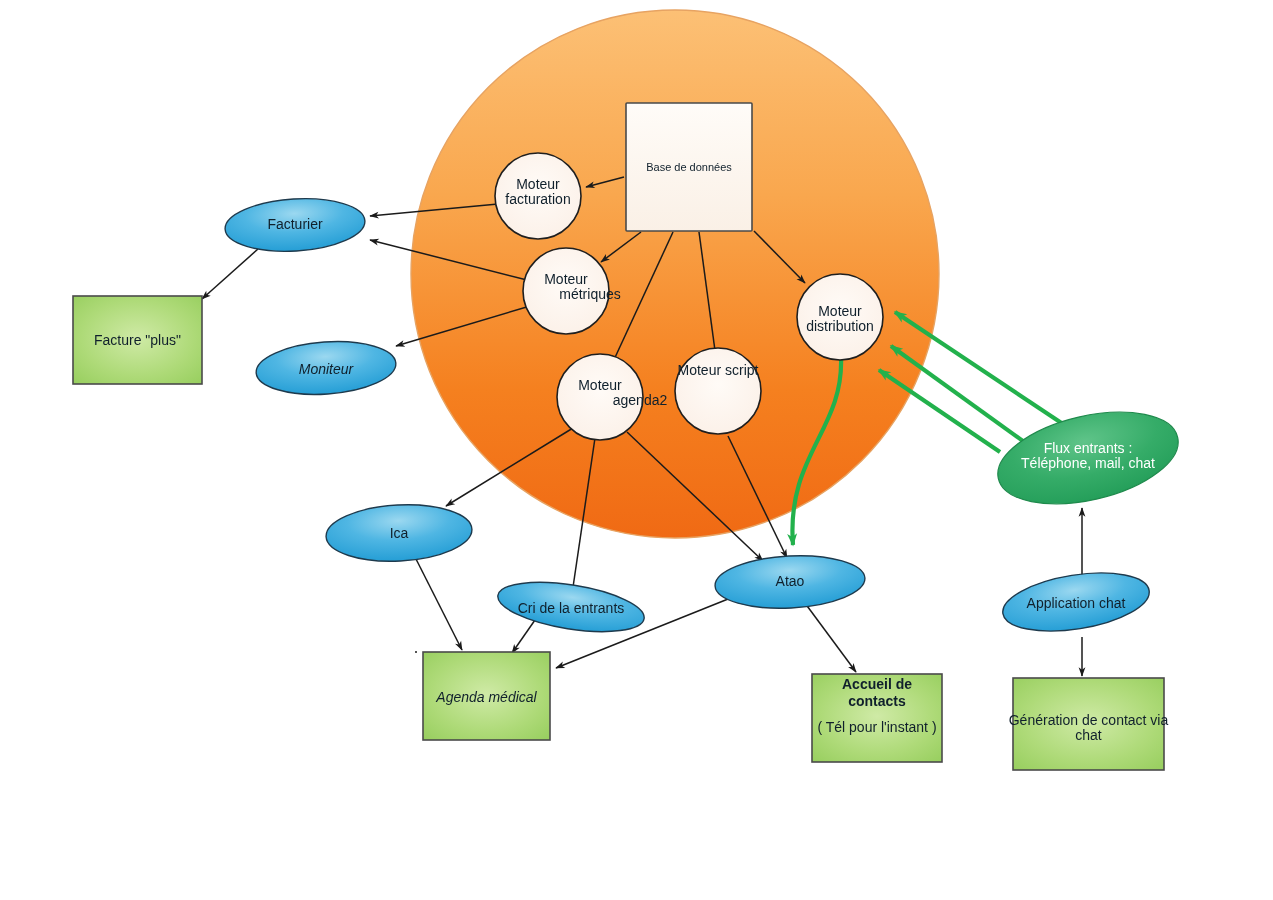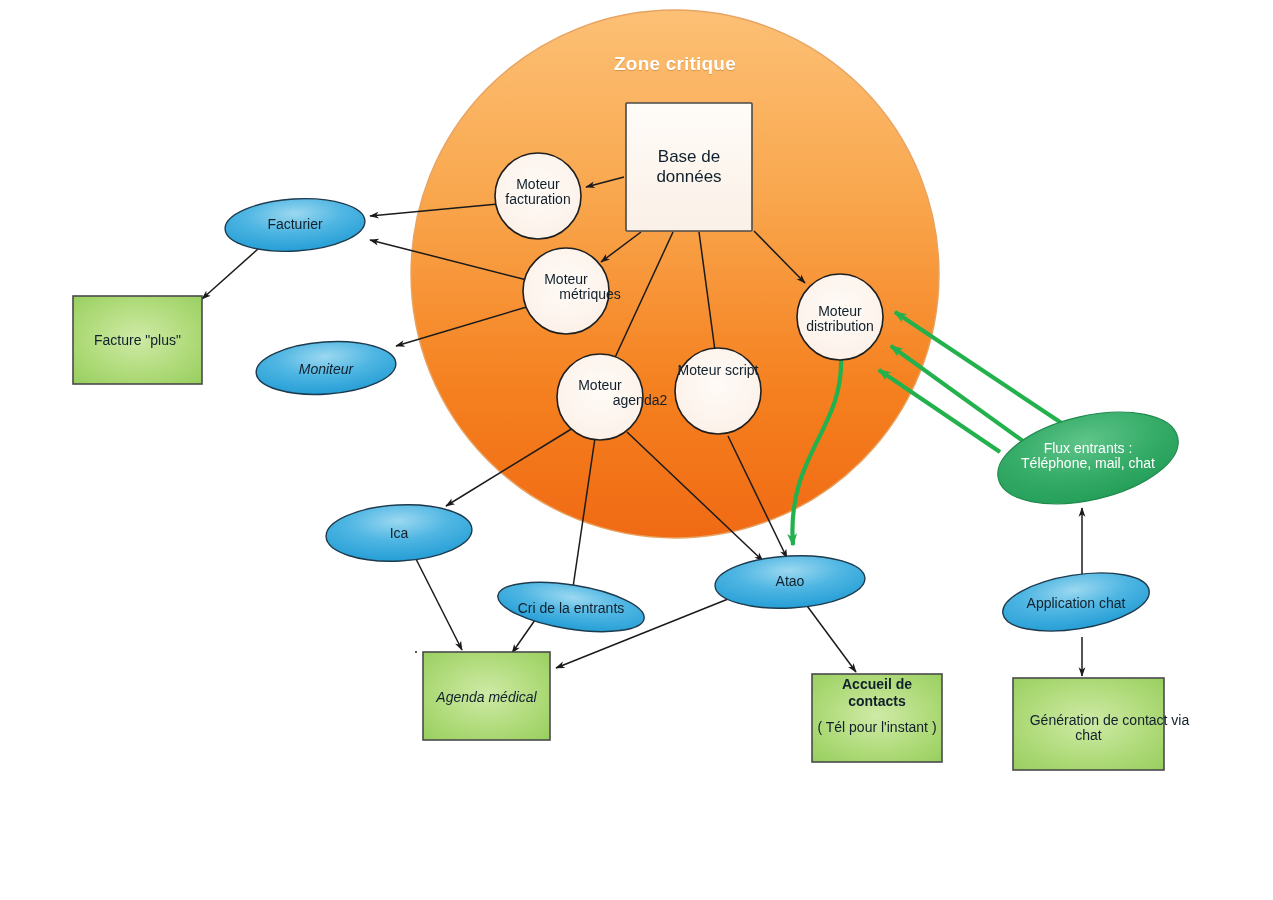--- a/index.html
+++ b/index.html
@@ -20,21 +20,21 @@
   }
   .zone-title{
     position:absolute;
     color:#ffffff;font-weight:bold;font-size:19px;
     letter-spacing:.2px;
     text-align:center;width:260px;
     text-shadow:0 1px 1px rgba(150,80,10,.35);
   }
   .lbl-white{color:#ffffff;}
   .fs11{font-size:14px;}
-  .fs12{font-size:17px;}
+  .fs12{font-size:11px;}
 </style>
 </head>
 <body>
 
 <div id="stage">
 
   <svg id="canvas" viewBox="0 0 1273 900" xmlns="http://www.w3.org/2000/svg">
     <defs>
       <linearGradient id="gZone" x1="0" y1="0" x2="0" y2="1">
         <stop offset="0%" stop-color="#FCC075"></stop>
@@ -132,21 +132,20 @@
     <g>
       <rect x="73" y="296" width="129" height="88" fill="url(#gGreenBox)" stroke="#4a4a4a" stroke-width="1.6"></rect>
       <rect x="423" y="652" width="127" height="88" fill="url(#gGreenBox)" stroke="#4a4a4a" stroke-width="1.6"></rect>
       <rect x="812" y="674" width="130" height="88" fill="url(#gGreenBox)" stroke="#4a4a4a" stroke-width="1.6"></rect>
       <rect x="1013" y="678" width="151" height="92" fill="url(#gGreenBox)" stroke="#4a4a4a" stroke-width="1.6"></rect>
     </g>
 
     <rect x="415" y="651" width="2" height="2" fill="#555"></rect>
   </svg>
 
-  <div class="zone-title" style="left:545px;top:53px;">Zone critique</div>
 
   <div class="nodelabel fs12" style="left:626px;top:150px;width:126px;height:34px;">Base de données</div>
 
   <div class="nodelabel fs11" style="left:495px;top:178px;width:86px;height:13px;">Moteur</div>
   <div class="nodelabel fs11" style="left:495px;top:193px;width:86px;height:13px;">facturation</div>
 
   <div class="nodelabel fs11" style="left:523px;top:273px;width:86px;height:13px;">Moteur</div>
   <div class="nodelabel fs11" style="left:523px;top:288px;width:86px;height:13px;padding-left:24px;">métriques</div>
 
   <div class="nodelabel fs11" style="left:557px;top:379px;width:86px;height:13px;">Moteur</div>
@@ -167,16 +166,16 @@
   <div class="nodelabel fs11 lbl-white" style="left:1008px;top:442px;width:160px;height:13px;">Flux entrants :</div>
   <div class="nodelabel fs11 lbl-white" style="left:1008px;top:457px;width:160px;height:13px;">Téléphone, mail, chat</div>
 
   <div class="nodelabel fs11" style="left:73px;top:334px;width:129px;height:13px;">Facture "plus"</div>
 
   <div class="nodelabel fs11" style="left:423px;top:691px;width:127px;height:13px;font-style:italic;">Agenda médical</div>
 
   <div class="nodelabel fs11" style="left:812px;top:686px;width:130px;height:13px;font-weight:bold;">Accueil de contacts</div>
   <div class="nodelabel fs11" style="left:812px;top:721px;width:130px;height:13px;">( Tél pour l'instant )</div>
 
-  <div class="nodelabel fs11" style="left:1029px;top:714px;width:161px;height:13px;">Génération de contact via</div>
+  <div class="nodelabel fs11" style="left:1008px;top:714px;width:161px;height:13px;">Génération de contact via</div>
   <div class="nodelabel fs11" style="left:1008px;top:729px;width:161px;height:13px;">chat</div>
 
 </div>
 
 </body></html>

